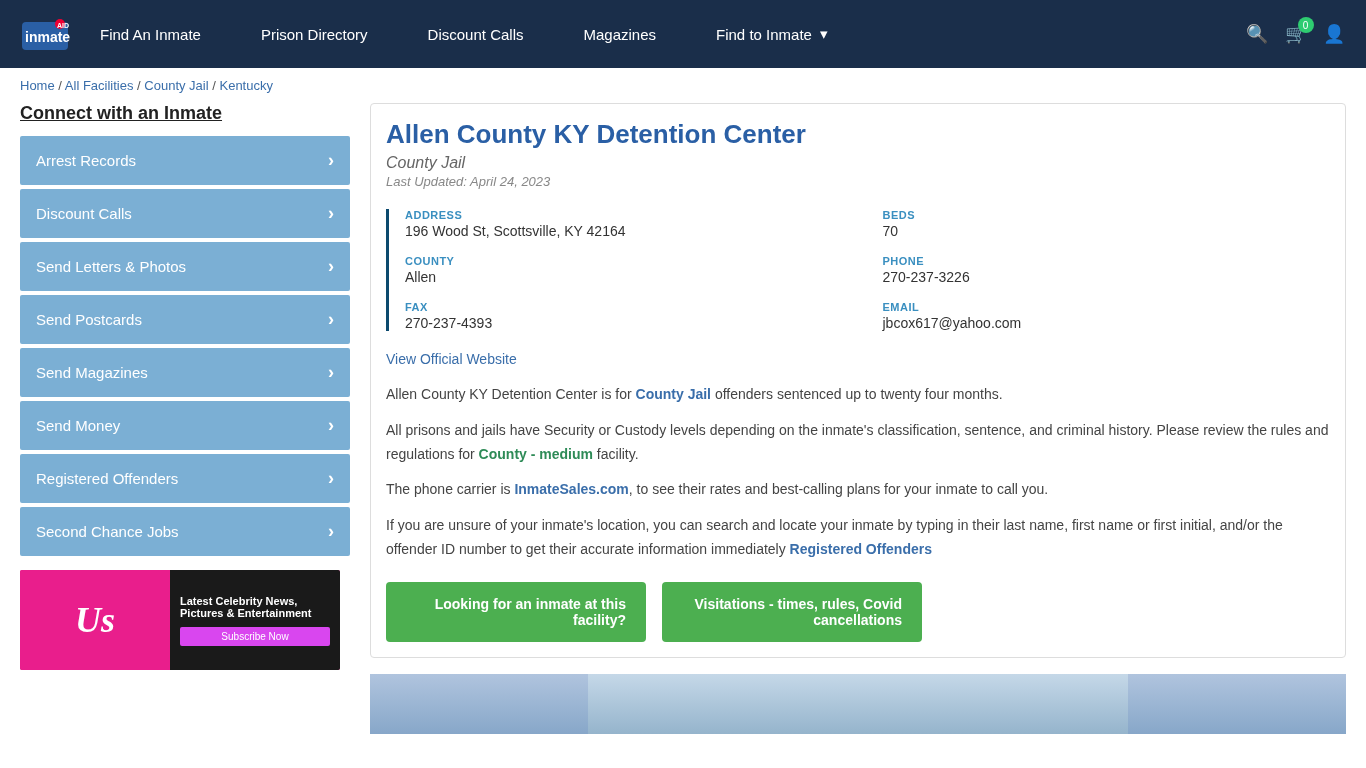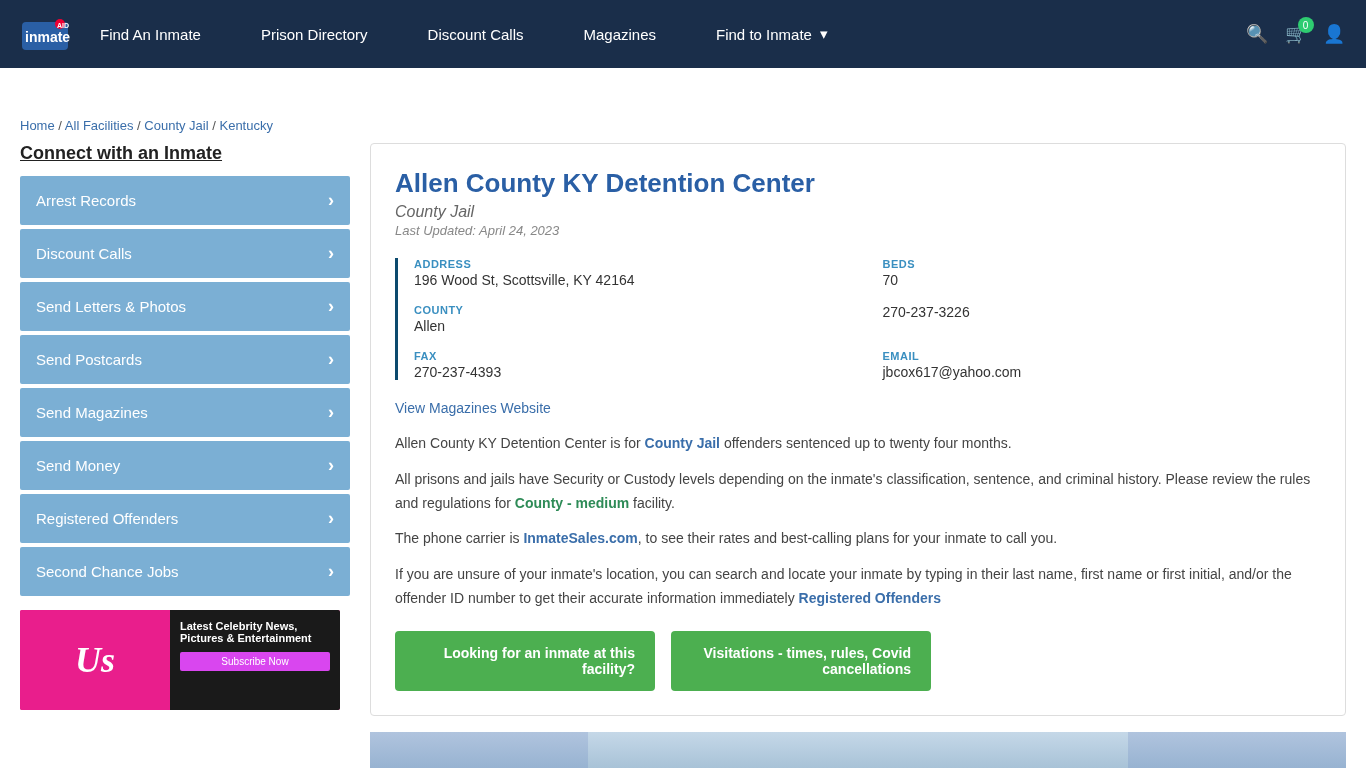--- a/index.html
+++ b/index.html
@@ -9,44 +9,44 @@
     .header { background: #1a2e4a; display: flex; align-items: center; height: 68px; padding: 0 20px; gap: 0; }
     nav { display: flex; align-items: center; flex: 1; }
     .nav-item { color: #fff; text-decoration: none; padding: 0 30px; font-size: 15px; cursor: pointer; height: 68px; display: flex; align-items: center; }
     .nav-send { display: flex; align-items: center; gap: 4px; }
     .header-icons { display: flex; align-items: center; gap: 16px; margin-left: auto; }
     .header-icon { color: #fff; cursor: pointer; font-size: 18px; }
     .cart-icon-wrap { position: relative; }
     .cart-badge { position: absolute; top: -6px; right: -6px; background: #2ecc71; color: #fff; border-radius: 50%; width: 16px; height: 16px; font-size: 10px; display: flex; align-items: center; justify-content: center; }
 
     
-    .breadcrumb { padding: 10px 20px; font-size: 13px; margin-top: 40px; }
+    .breadcrumb { padding: 10px 20px; font-size: 13px; }
     .breadcrumb a { color: #3a6eaa; text-decoration: none; }
     .breadcrumb span { color: #555; }
 
     
     .main-layout { display: flex; padding: 0 20px 20px 20px; gap: 20px; }
 
     
     .sidebar { width: 330px; flex-shrink: 0; }
     .connect-title { font-size: 18px; font-weight: bold; text-decoration: underline; margin-bottom: 12px; color: #222; }
     .sidebar-menu { display: flex; flex-direction: column; gap: 4px; }
     .sidebar-item { background: #7bafd4; color: #fff; padding: 14px 16px; display: flex; align-items: center; justify-content: space-between; cursor: pointer; border-radius: 2px; font-size: 15px; }
     .sidebar-arrow { font-size: 18px; font-weight: bold; }
 
     
     .ad-banner { margin-top: 14px; width: 320px; height: 100px; background: linear-gradient(135deg, #e91e8c, #c0186f); display: flex; align-items: center; justify-content: space-between; overflow: hidden; border-radius: 2px; }
     .ad-banner-left { background: #e91e8c; width: 150px; height: 116px; display: flex; align-items: center; justify-content: center; font-size: 40px; font-style: italic; font-weight: bold; color: #fff; padding: 8px; }
-    .ad-banner-right { flex: 1; background: #1a1a1a; height: 100px; padding: 10px; display: flex; flex-direction: column; justify-content: flex-start; }
+    .ad-banner-right { flex: 1; background: #1a1a1a; height: 100px; padding: 10px; display: flex; flex-direction: column; justify-content: center; }
     .ad-title { color: #fff; font-size: 11px; font-weight: bold; }
     .ad-btn { margin-top: 8px; background: #d946ef; color: #fff; font-size: 10px; padding: 4px 8px; border: none; cursor: pointer; border-radius: 2px; }
 
     
     .content { flex: 1; }
-    .facility-card { border: 1px solid #ddd; border-radius: 4px; padding: 24px; margin-bottom: 16px; }
+    .facility-card { border: 1px solid #ddd; border-radius: 4px; padding: 15px; margin-bottom: 16px; }
     .facility-name { font-size: 26px; font-weight: bold; color: #2a5fa5; margin-bottom: 4px; }
     .facility-type { font-size: 16px; color: #666; margin-bottom: 2px; font-style: italic; }
     .facility-updated { font-size: 13px; color: #888; font-style: italic; margin-bottom: 20px; }
 
     .info-grid { display: grid; grid-template-columns: 1fr 1fr; gap: 16px 30px; margin-bottom: 20px; border-left: 3px solid #0c4a6e; padding-left: 16px; }
     .info-item { }
     .info-label { font-size: 11px; font-weight: bold; color: #3a8fc0; text-transform: uppercase; letter-spacing: 0.5px; margin-bottom: 2px; }
     .info-value { font-size: 14px; color: #333; }
 
     .official-link { color: #3a6eaa; text-decoration: none; font-size: 14px; }
@@ -179,33 +179,34 @@
         </div>
         <div class="info-item">
           <div class="info-label">BEDS</div>
           <div class="info-value">70</div>
         </div>
         <div class="info-item">
           <div class="info-label">COUNTY</div>
           <div class="info-value">Allen</div>
         </div>
         <div class="info-item">
+          <div class="info-label">PHONE</div>
           <div class="info-value">270-237-3226</div>
         </div>
         <div class="info-item">
           <div class="info-label">FAX</div>
           <div class="info-value">270-237-4393</div>
         </div>
         <div class="info-item">
           <div class="info-label">EMAIL</div>
           <div class="info-value">jbcox617@yahoo.com</div>
         </div>
       </div>
 
-      <a href="#" class="official-link">View Magazines Website</a>
+      <a href="#" class="official-link">View Official Website</a>
 
       <div class="desc-section">
         <p>
           <span>Allen County KY Detention Center is for </span><a href="#" class="desc-link">County Jail</a><span> offenders sentenced up to twenty four months.</span>
         </p>
         <p>
           <span>All prisons and jails have Security or Custody levels depending on the inmate's classification, sentence, and criminal history. Please review the rules and regulations for </span><a href="#" class="desc-link-green">County - medium</a><span> facility.</span>
         </p>
         <p>
           <span>The phone carrier is </span><a href="#" class="desc-link">InmateSales.com</a><span>, to see their rates and best-calling plans for your inmate to call you.</span>

